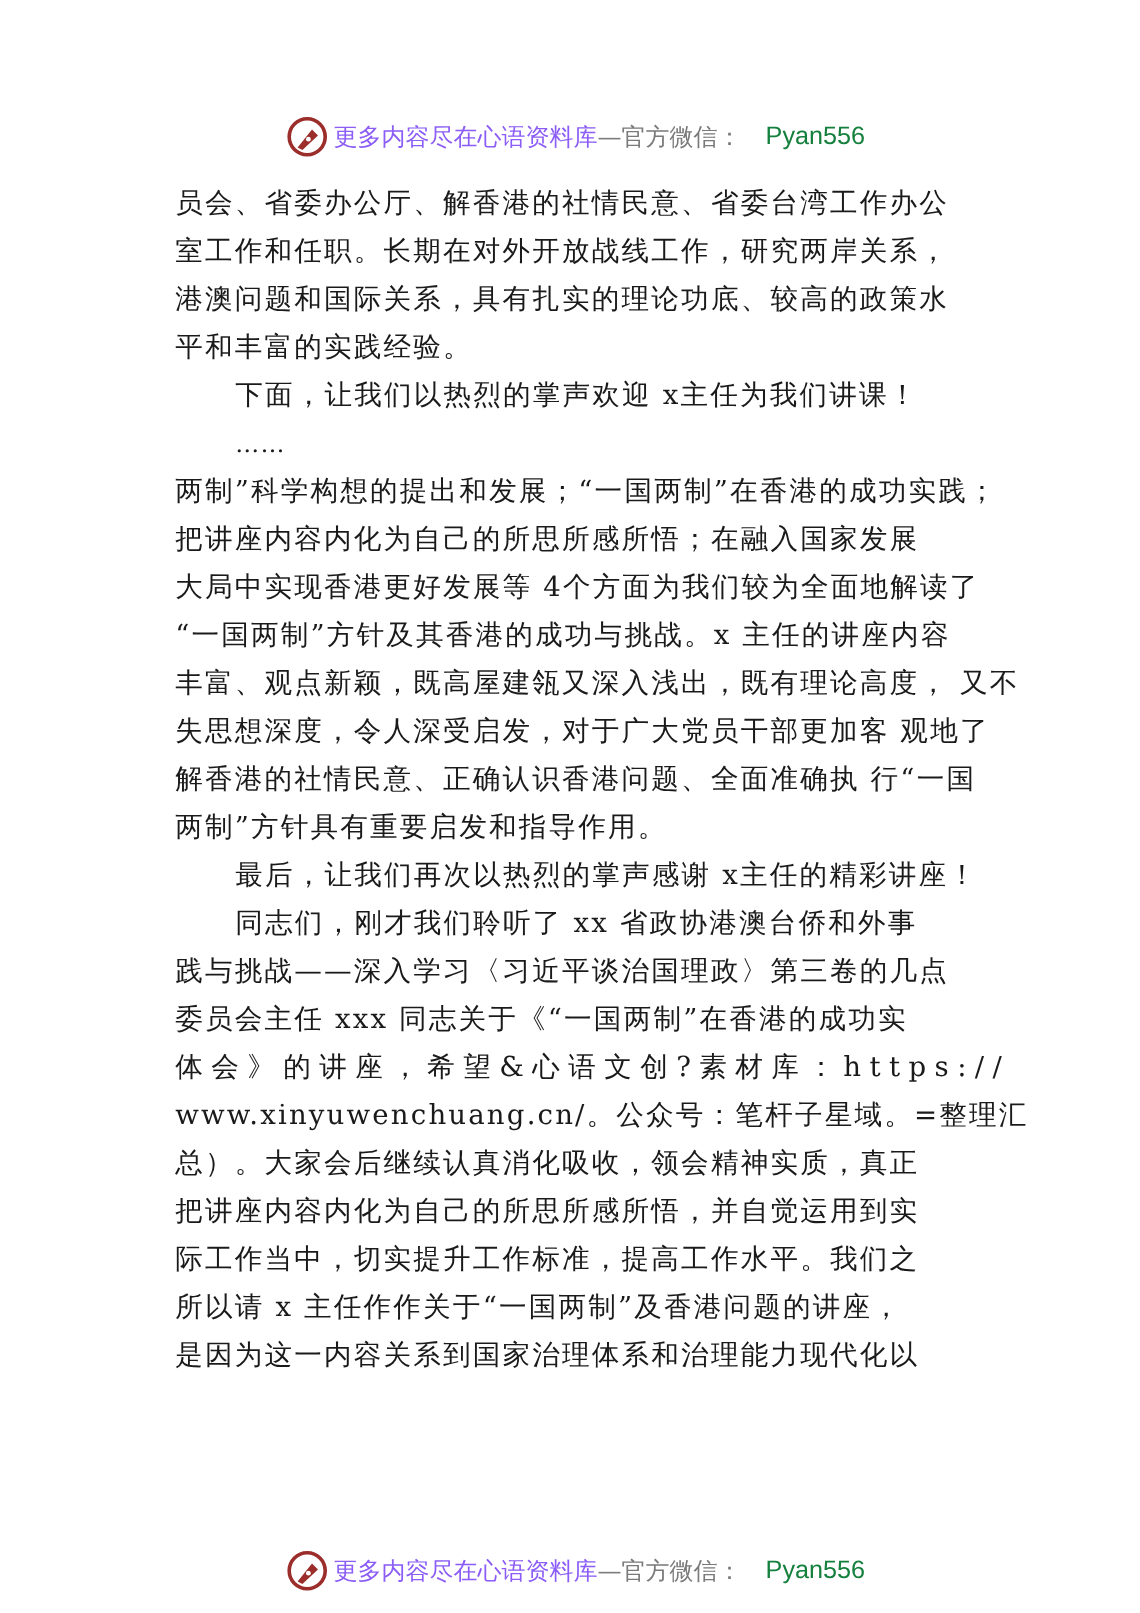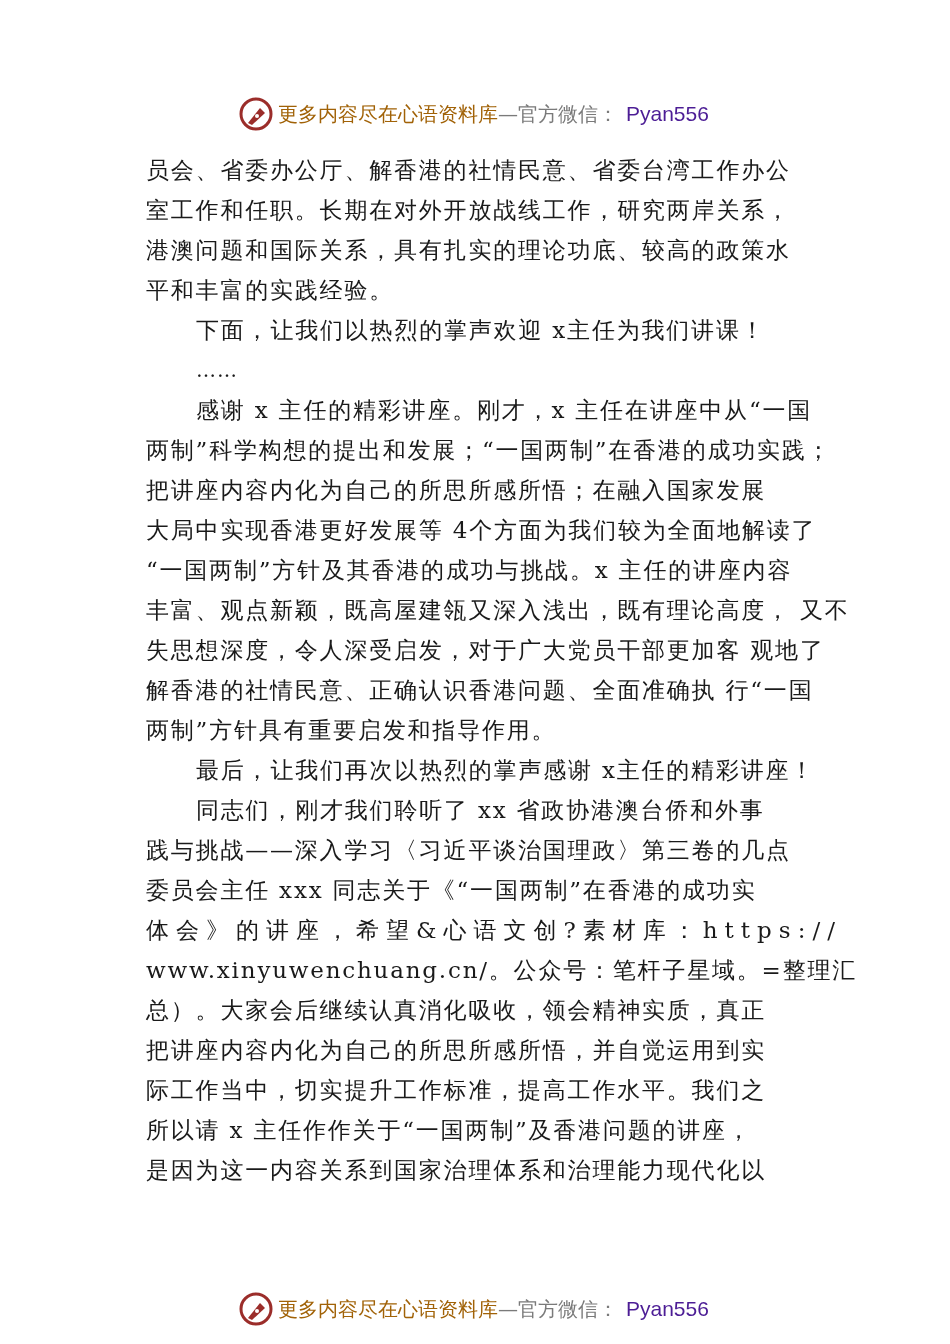--- a/index.html
+++ b/index.html
@@ -1,23 +1,23 @@
 <!DOCTYPE html>
 <html><head>
 <meta charset="utf-8">
 <style>
   html, body { margin: 0; padding: 0; background: #ffffff; }
   body { width: 950px; height: 1344px; position: relative; overflow: hidden; font-family: "DejaVu Serif", serif; color: #1a1a1a; }
   .banner { position: absolute; left: 238px; height: 40px; display: flex; align-items: center; }
   .banner.top { top: 94px; }
   .banner.bottom { top: 1289px; }
   .logo { width: 36px; height: 36px; margin-right: 4px; }
-  .banner-red { color: #a16207; font-size: 20px; font-family: "DejaVu Serif", serif; letter-spacing: 0px; }
+  .banner-red { color: #8b5cf6; font-size: 20px; font-family: "DejaVu Serif", serif; letter-spacing: 0px; }
   .banner-gray { color: #7a7a7a; font-size: 20px; font-family: "DejaVu Serif", serif; }
-  .banner-id { color: #4c1d95; font-size: 21px; font-family: "Liberation Sans", sans-serif; margin-left: 8px; }
+  .banner-id { color: #15803d; font-size: 21px; font-family: "Liberation Sans", sans-serif; margin-left: 20px; }
   .content { position: absolute; left: 146px; top: 150px; width: 690px; }
   .line { height: 40px; line-height: 40px; font-size: 23px; white-space: nowrap; letter-spacing: 1.8px; }
   .indent { padding-left: 50px; }
   .dots { height: 40px; line-height: 40px; padding-left: 50px; font-size: 20px; letter-spacing: 1px; }
   .wide { letter-spacing: 7px; }
 </style>
 </head>
 <body>
 
 <div class="banner top">
@@ -32,21 +32,20 @@
   <span class="banner-id">Pyan556</span>
 </div>
 
 <div class="content">
   <div class="line">员会、省委办公厅、解香港的社情民意、省委台湾工作办公</div>
   <div class="line">室工作和任职。长期在对外开放战线工作，研究两岸关系，</div>
   <div class="line">港澳问题和国际关系，具有扎实的理论功底、较高的政策水</div>
   <div class="line">平和丰富的实践经验。</div>
   <div class="line indent">下面，让我们以热烈的掌声欢迎 x主任为我们讲课！</div>
   <div class="dots">……</div>
-  <div class="line indent">感谢 x 主任的精彩讲座。刚才，x 主任在讲座中从“一国</div>
   <div class="line">两制”科学构想的提出和发展；“一国两制”在香港的成功实践；</div>
   <div class="line"> 把讲座内容内化为自己的所思所感所悟；在融入国家发展</div>
   <div class="line">大局中实现香港更好发展等 4个方面为我们较为全面地解读了</div>
   <div class="line">“一国两制”方针及其香港的成功与挑战。x 主任的讲座内容</div>
   <div class="line">丰富、观点新颖，既高屋建瓴又深入浅出，既有理论高度， 又不</div>
   <div class="line">失思想深度，令人深受启发，对于广大党员干部更加客 观地了</div>
   <div class="line">解香港的社情民意、正确认识香港问题、全面准确执 行“一国</div>
   <div class="line">两制”方针具有重要启发和指导作用。</div>
   <div class="line indent">最后，让我们再次以热烈的掌声感谢 x主任的精彩讲座！</div>
   <div class="line indent">同志们，刚才我们聆听了 xx 省政协港澳台侨和外事</div>

